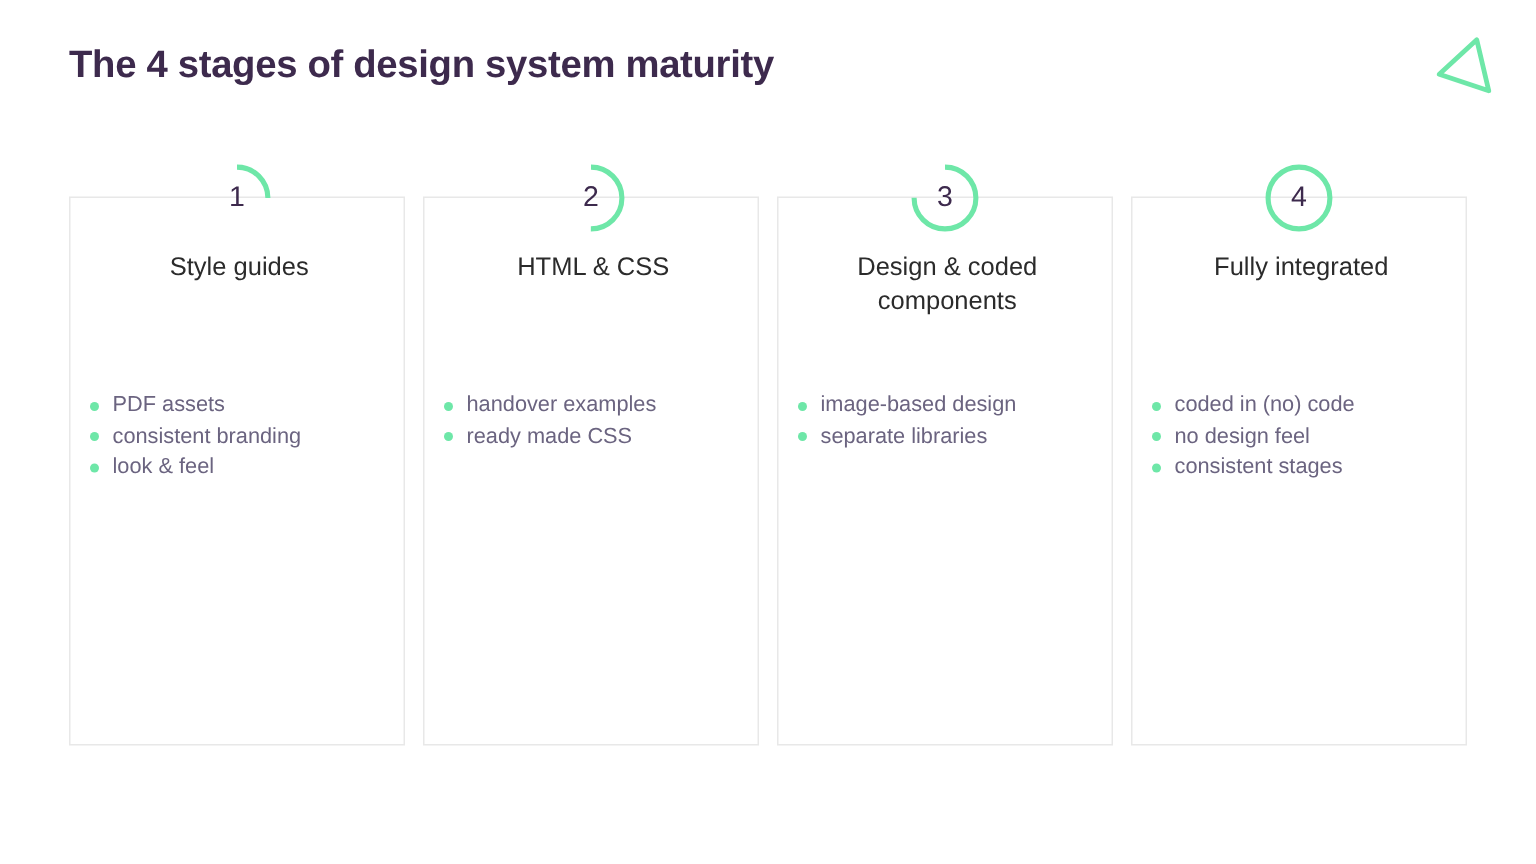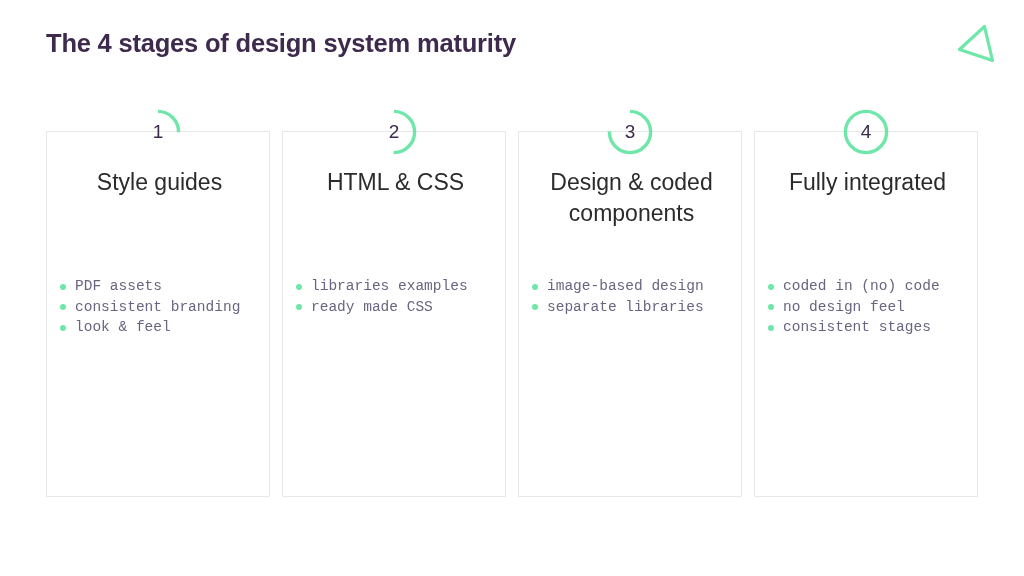--- a/index.html
+++ b/index.html
@@ -104,36 +104,35 @@
     box-sizing: border-box;
   }
 
   
   .card-heading {
     position: absolute;
     top: 35px;
     left: 14px;
     right: 11px;
     text-align: center;
-    font-size: 23px;
+    font-size: 17px;
     font-weight: normal;
     line-height: 1.33;
     color: #2b2b2b;
   }
 
   
   .card-bullets {
     position: absolute;
-    top: 144px;
+    top: 128px;
     left: 0;
     right: 0;
     margin: 0;
     padding: 0 14px 0 28px;
     list-style: none;
-    font-family: Liberation Mono, monospace;
   }
   .card-bullets li {
     position: relative;
     font-size: 14.5px;
     line-height: 20.7px;
     color: #6b6480;
     white-space: nowrap;
   }
   .card-bullets li .bullet-dot {
     position: absolute;
@@ -190,21 +189,21 @@
         <svg class="ring-svg" viewBox="0 0 48 48" aria-hidden="true">
           <circle class="ring-track" cx="24" cy="24" r="20.6"></circle>
           <circle class="ring-arc" cx="24" cy="24" r="20.6" stroke-dasharray="64.71680866394975 64.71680866394975" stroke="#6ee7a8"></circle>
         </svg>
         <span class="stage-number">2</span>
       </div>
       <div class="card-heading">HTML &amp; CSS</div>
       <ul class="card-bullets">
         <li>
           <span class="bullet-dot" style="background: rgb(110, 231, 168);"></span>
-          <span>libraries examples</span>
+          <span>handover examples</span>
         </li>
         <li>
           <span class="bullet-dot" style="background: rgb(110, 231, 168);"></span>
           <span>ready made CSS</span>
         </li>
       </ul>
     </div>
 
     <div class="card">
       <div class="stage-badge">

